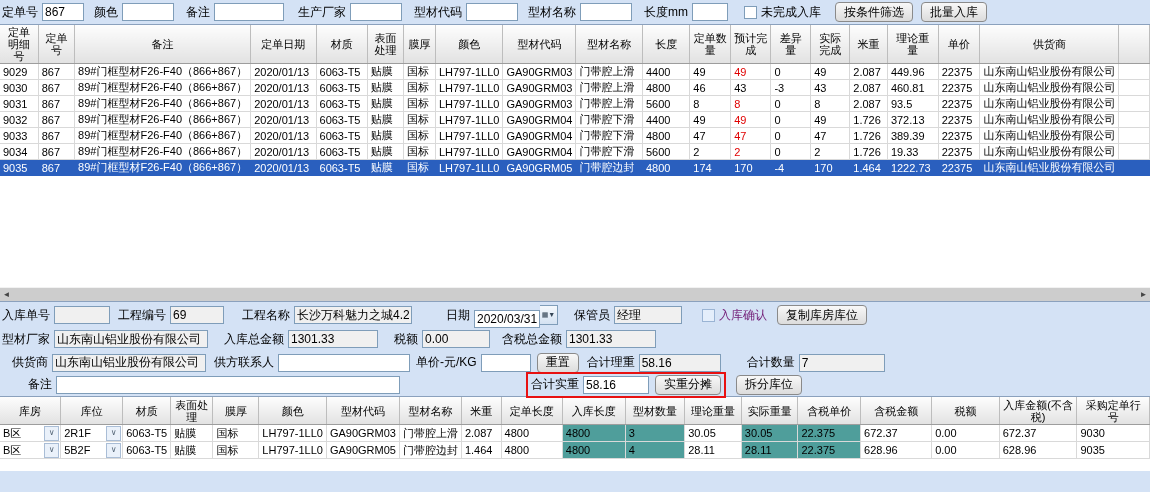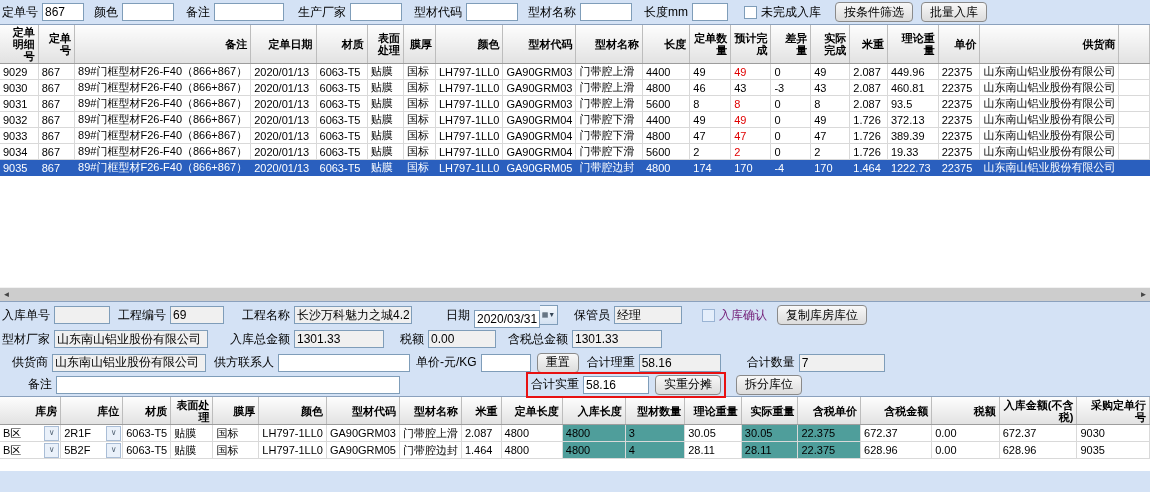--- a/index.html
+++ b/index.html
@@ -15,21 +15,21 @@
   .cb{display:inline-block;width:11px;height:11px;background:#fff;border:1px solid #7f9db9;vertical-align:middle}
   .cb.dim{background:#e4eefb;border-color:#9ab4d4}
   .blue-lbl{color:#701a75}
   .datec{display:flex;align-items:center}
   .ddbtn{width:17px;height:18px;border:1px solid #7f9db9;border-left:none;
          background:linear-gradient(#f4f8fc,#d4e2f2);font-size:7px;color:#345;
          display:flex;align-items:center;justify-content:center}
   .redbox{display:inline-flex;align-items:center;border:2px solid #e81111;padding:1px 3px;background:transparent}
   .grid-viewport{background:#fff;overflow:hidden;border-top:1px solid #8ba1bd}
   table.grid{border-collapse:collapse;table-layout:fixed;font-size:11px}
-  .grid th{font-weight:bold;text-align:right;padding:1px 3px;vertical-align:middle;
+  .grid th{font-weight:normal;text-align:center;padding:1px 3px;vertical-align:middle;
            background:linear-gradient(#fdfdfd,#e2e2e2);border-right:1px solid #bdbdbd;
            border-bottom:1px solid #9d9d9d;overflow:hidden;line-height:12px}
   .grid td{padding:0 3px;border-right:1px solid #d9d9d9;border-bottom:1px solid #d9d9d9;
            white-space:nowrap;overflow:hidden}
   #grid-top th{height:33px}
   #grid-top td{height:15px}
   #grid-bot th{height:25px}
   #grid-bot td{height:16px}
   tr.sel td{background:#2a5fbe;color:#fff;border-color:#2a5fbe}
   td.red{color:#e00000}
@@ -301,21 +301,21 @@
       <span class="lbl" style="margin-left:16px">保管员</span>
       <input class="tb ro" style="width: 62px; margin-left: 4px;" value="经理">
       <span class="cb dim" style="margin-left:20px"></span>
       <span class="lbl blue-lbl" style="margin-left:4px">入库确认</span>
       <button class="btn" style="margin-left:10px">复制库房库位</button>
     </div>
 
     <div class="frow" style="height:26px;padding-left:2px">
       <span class="lbl">型材厂家</span>
       <input class="tb ro" style="width: 148px; margin-left: 4px;" value="山东南山铝业股份有限公司">
-      <span class="lbl" style="margin-left:22px">入库总金额</span>
+      <span class="lbl" style="margin-left:16px">入库总金额</span>
       <input class="tb ro" style="width: 84px; margin-left: 4px;" value="1301.33">
       <span class="lbl" style="margin-left:16px">税额</span>
       <input class="tb ro" style="width: 62px; margin-left: 4px;" value="0.00">
       <span class="lbl" style="margin-left:12px">含税总金额</span>
       <input class="tb ro" style="width: 84px; margin-left: 4px;" value="1301.33">
     </div>
 
     <div class="frow" style="height:21px;padding-left:2px">
       <span class="lbl" style="margin-left:10px">供货商</span>
       <input class="tb ro" style="width: 148px; margin-left: 4px;" value="山东南山铝业股份有限公司">

